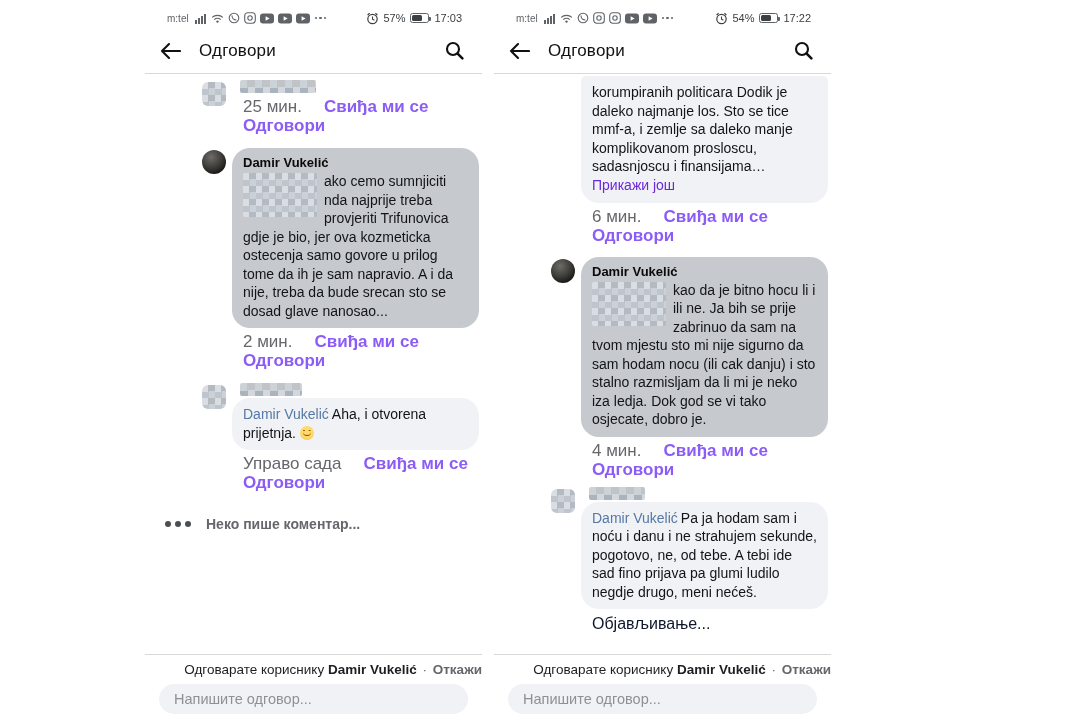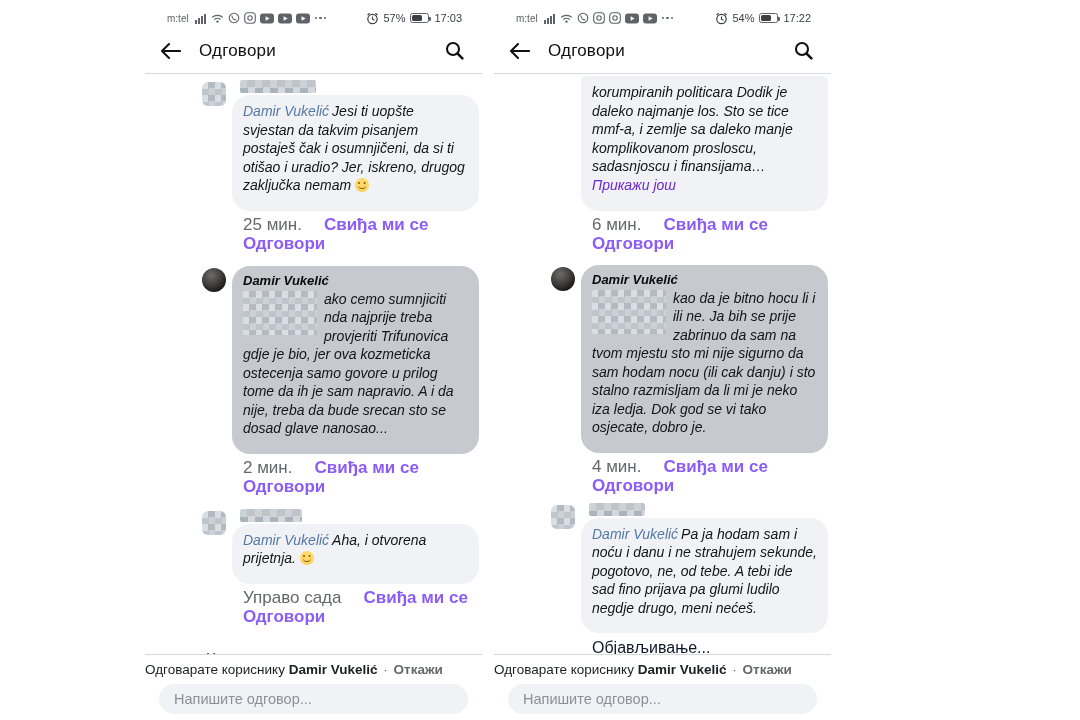--- a/index.html
+++ b/index.html
@@ -46,21 +46,21 @@
   .comment-body { margin-left:6px; max-width:250px; }
   .pix {
     background-image: conic-gradient(#b3bac2 25%, #ccd1d7 25% 50%, #bec5cd 50% 75%, #dadde1 75%);
     background-size: 13px 13px;
   }
   .pix2 {
     background-image: conic-gradient(#c0c4c9 25%, #d4d8dc 25% 50%, #aab4bf 50% 75%, #cdd2d7 75%);
     background-size: 15px 15px;
   }
   .name-blur { width:76px; height:13px; margin:0 0 2px 8px; border-radius:2px; }
-  .bubble { border-radius:18px; padding:7px 11px 16px; display:inline-block;font-style:italic; }
+  .bubble { border-radius:18px; padding:7px 11px 8px; display:inline-block; }
   .bubble.light { background:#f0f2f5; }
   .bubble.dark  { background:#c6c9cd; }
   .bubble.cut-top { border-top-left-radius:5px; border-top-right-radius:5px; }
   .cname { font-size:13px; font-weight:700; line-height:16px; color:#0a0a0a; margin-bottom:1px; }
   .ctext { font-size:14px; line-height:18.5px; color:#121417; }
   .mention { color:#5578a6; text-decoration:none; cursor:pointer; margin-right:3px; }
   .text-blur-float { float:left; width:74px; height:44px; margin:1px 7px 2px 0; border-radius:2px; }
   .show-more { font-size:14px; line-height:19px; color:#6d28d9; margin-top:0px; cursor:pointer; }
   .meta { display:flex; gap:22px; font-size:17px; line-height:18px; color:#65676b; padding-left:11px; margin-top:5px; }
   .meta.second { margin-top:1px; }
@@ -68,21 +68,21 @@
   .meta .action { font-weight:700; color:#8b5cf6; text-decoration:none; cursor:pointer; }
   .posting { font-size:16px; line-height:18px; color:#0f172a; padding-left:11px; margin-top:6px; }
 
   .typing-row { display:flex; align-items:center; margin:24px 0 0 20px;font-weight:bold; }
   .typing-dots { display:inline-flex; gap:4px; margin-right:15px; }
   .typing-dots i { width:6px; height:6px; border-radius:50%; background:#4b4e52; }
   .typing-text { font-size:14px; color:#65676b; }
 
   
   .composer { height:65px; padding-top:6px; }
-  .composer-label { text-align:left; font-size:13.5px; color:#1c1e21; line-height:17px; }
+  .composer-label { text-align:right; font-size:13.5px; color:#1c1e21; line-height:17px; }
   .composer-label b { font-weight:700; }
   .composer-label .dot { color:#65676b; margin:0 2px; }
   .cancel { font-weight:700; color:#65676b; text-decoration:none; cursor:pointer; }
   .reply-input {
     display:block; width:calc(100% - 28px); margin:6px 14px 0; height:30px;
     background:#f0f2f5; border:none; outline:none; border-radius:16px;
     font-family:"Liberation Sans", sans-serif; font-size:14.5px; color:#1c1e21; padding:0 15px;
   }
   .reply-input::placeholder { color:#8d9095; }
 
@@ -189,23 +189,20 @@
         </span>
     </div>
     <div class="divider"></div>
 
     <div class="content">
 
       <div class="comment-row" style="margin-top:6px">
         <div class="avatar square pix"></div>
         <div class="comment-body">
           <div class="name-blur pix2"></div>
-          <div class="bubble light">
-            <p class="ctext"><a class="mention">Damir Vukelić</a><span>Jesi ti uopšte svjestan da takvim pisanjem postaješ čak i osumnjičeni, da si ti otišao i uradio? Jer, iskreno, drugog zaključka nemam</span> <span class="smiley"></span></p>
-          </div>
           <div class="meta">
             <span class="time">25 мин.</span>
             <a class="action">Свиђа ми се</a>
           </div>
           <div class="meta second">
             <a class="action">Одговори</a>
           </div>
         </div>
       </div>
 

